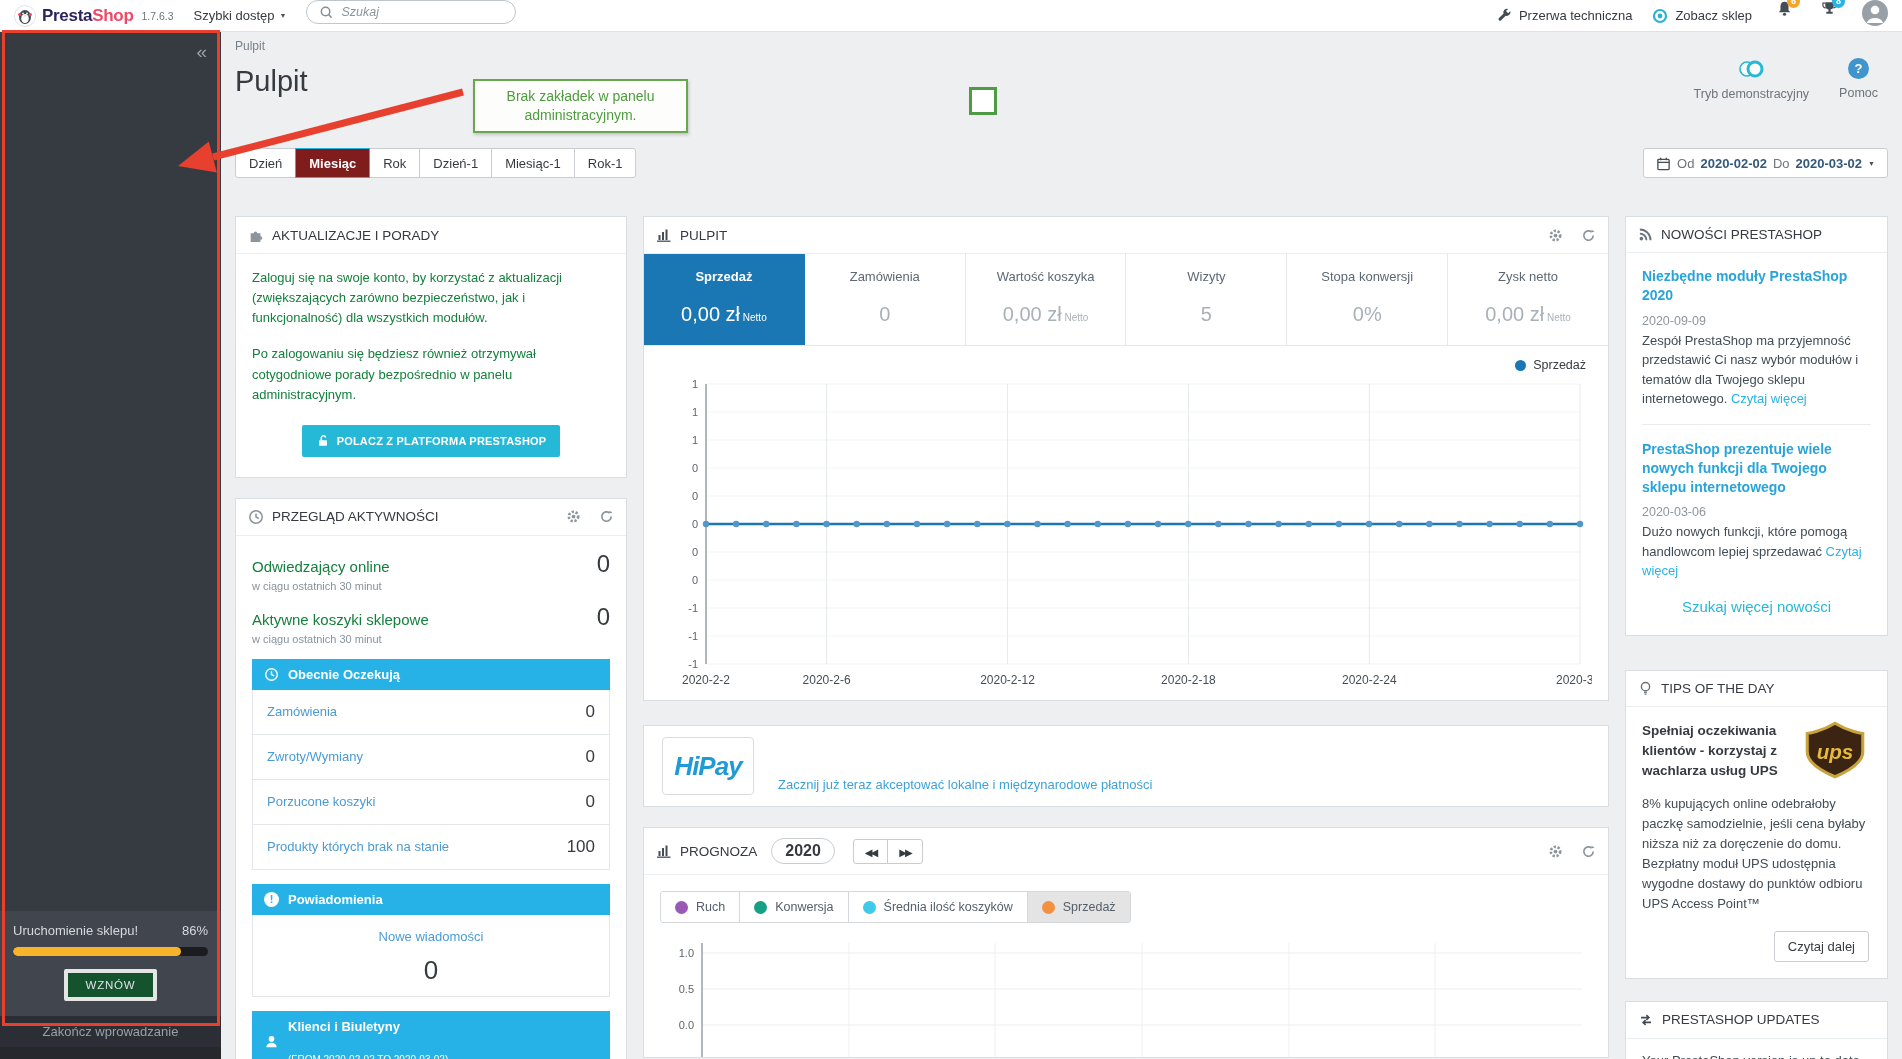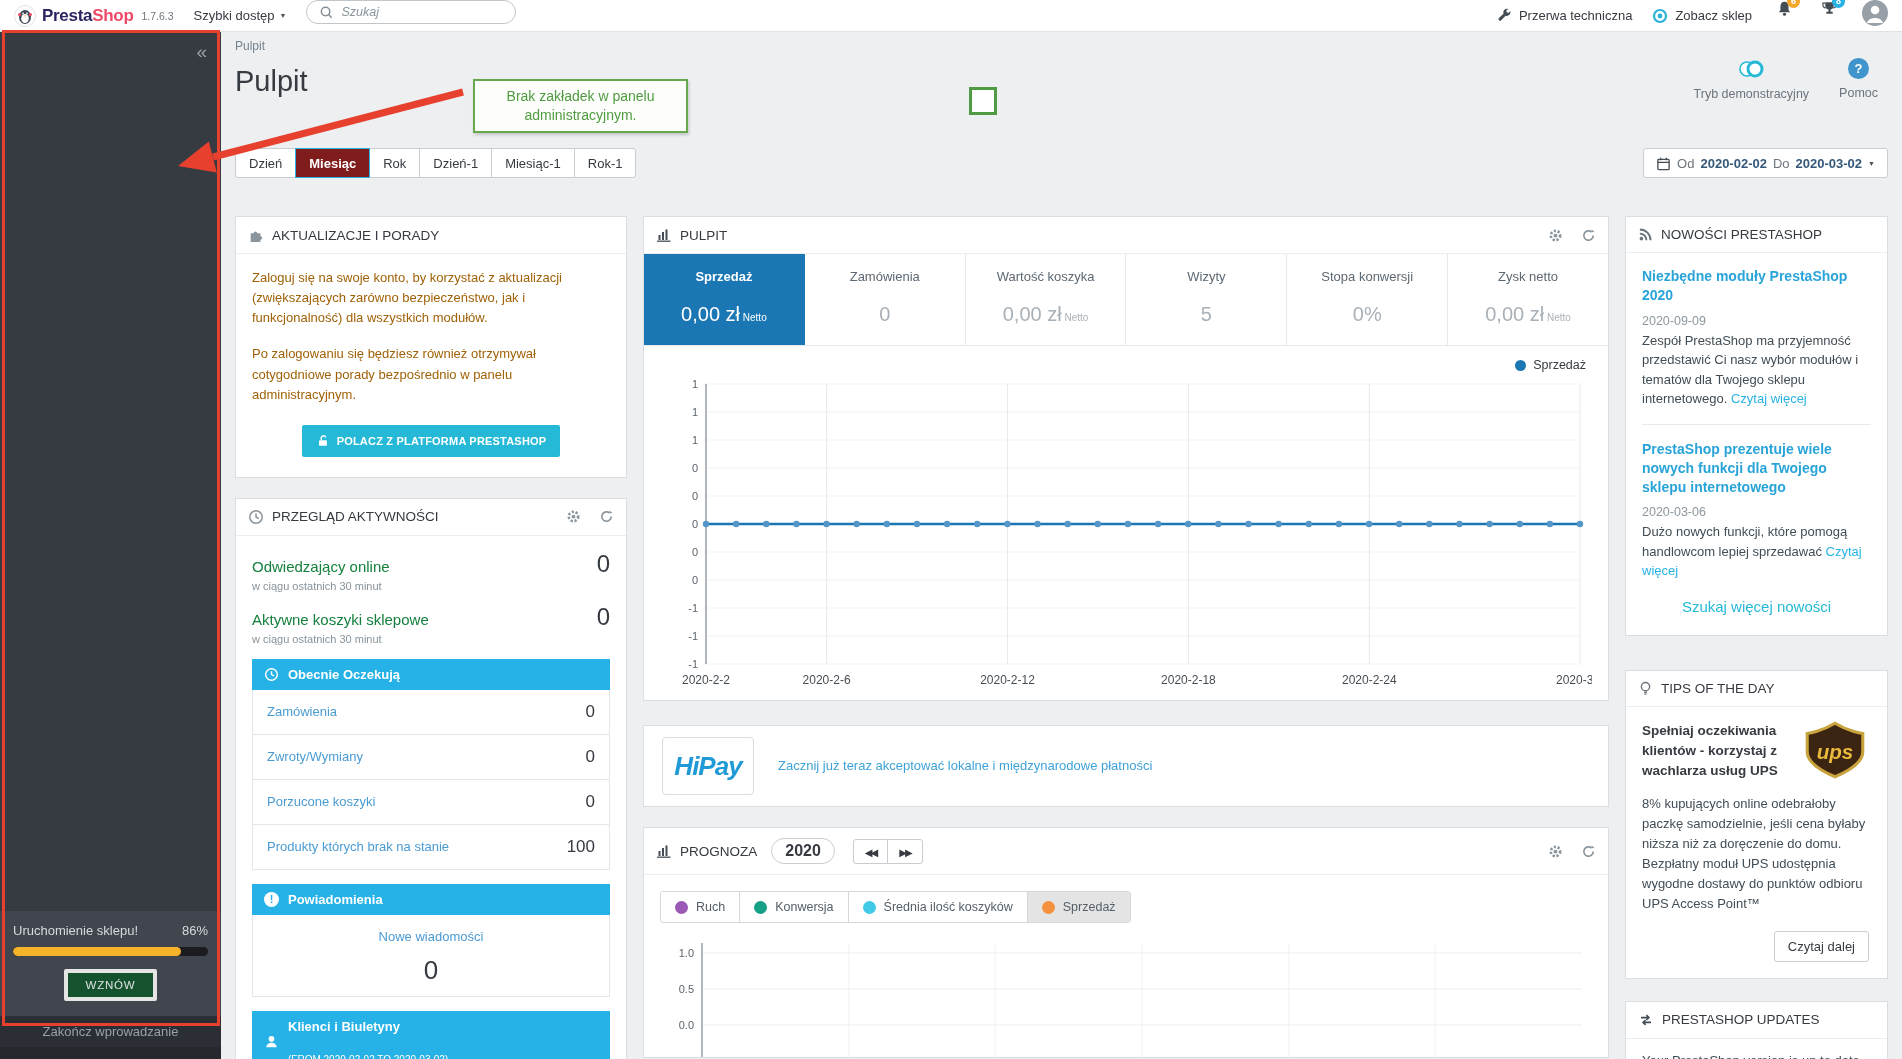--- a/index.html
+++ b/index.html
@@ -83,21 +83,21 @@
   .col-right{width:263px;flex:none}
 
   .panel{background:#fff;border:1px solid #d9dee2;margin-bottom:20px}
   .panel-h{display:flex;align-items:center;gap:8px;padding:10px 12px;border-bottom:1px solid #ebeef0;
            font-size:13.5px;color:#363a41}
   .panel-h .sp{flex:1}
   .panel-h .hact{cursor:pointer;margin-left:10px}
   .panel-b{padding:14px 16px}
 
   
-  .panel-b p{font-size:13px;color:#a16207;line-height:1.55;margin-bottom:16px}
+  .panel-b p{font-size:13px;color:#15803d;line-height:1.55;margin-bottom:16px}
   .btncenter{text-align:center;padding:4px 0 6px}
   .btn-primary{display:inline-flex;align-items:center;gap:7px;background:#25b9d7;border:none;
                color:#fff;font-size:11px;font-weight:bold;padding:9px 14px;border-radius:2px;
                cursor:pointer;font-family:"Liberation Sans",sans-serif;letter-spacing:.2px}
 
   
   .stat{display:flex;justify-content:space-between;align-items:baseline}
   .stat .lbl{color:#15803d;font-size:15px;cursor:pointer}
   .stat .val{color:#363a41;font-size:24px}
   .cap{font-size:11px;color:#87939b;margin:2px 0 11px}
@@ -125,21 +125,21 @@
   .m .suffix{font-size:10px}
   .m.active{background:#1b77b4;border-color:#1b77b4}
   .m.active .lab{color:#fff;font-weight:bold}
   .m.active .val{color:#fff}
   .chartwrap{padding:10px 16px 8px}
   .chart-legend{display:flex;justify-content:flex-end;align-items:center;gap:7px;font-size:12.5px;
                 color:#363a41;margin:2px 6px 2px 0}
   .ldot{width:11px;height:11px;border-radius:50%}
 
   
-  .hipay{display:flex;align-items:center;gap:24px;padding:11px 18px;margin-top:24px}
+  .hipay{display:flex;align-items:flex-end;gap:24px;padding:11px 18px;margin-top:24px}
   .hipay-logo{width:92px;height:58px;border:1px solid #d9dde0;border-radius:4px;display:flex;
               align-items:center;justify-content:center;flex:none}
   .hipay-word{font-size:26px;font-weight:bold;font-style:italic;color:#1f9ad6;letter-spacing:-1px}
   .hipay-link{color:#3ea2d8;font-size:13px;line-height:1.55;max-width:460px;cursor:pointer}
 
   
   .pill{border:1px solid #c9cdd2;border-radius:13px;padding:3px 13px;font-weight:bold;font-size:16px;
         color:#363a41;margin-left:6px}
   .navgrp{display:flex;margin-left:10px}
   .navbtn{border:1px solid #c9cdd2;background:#fff;padding:4px 11px;cursor:pointer;margin-left:-1px}

